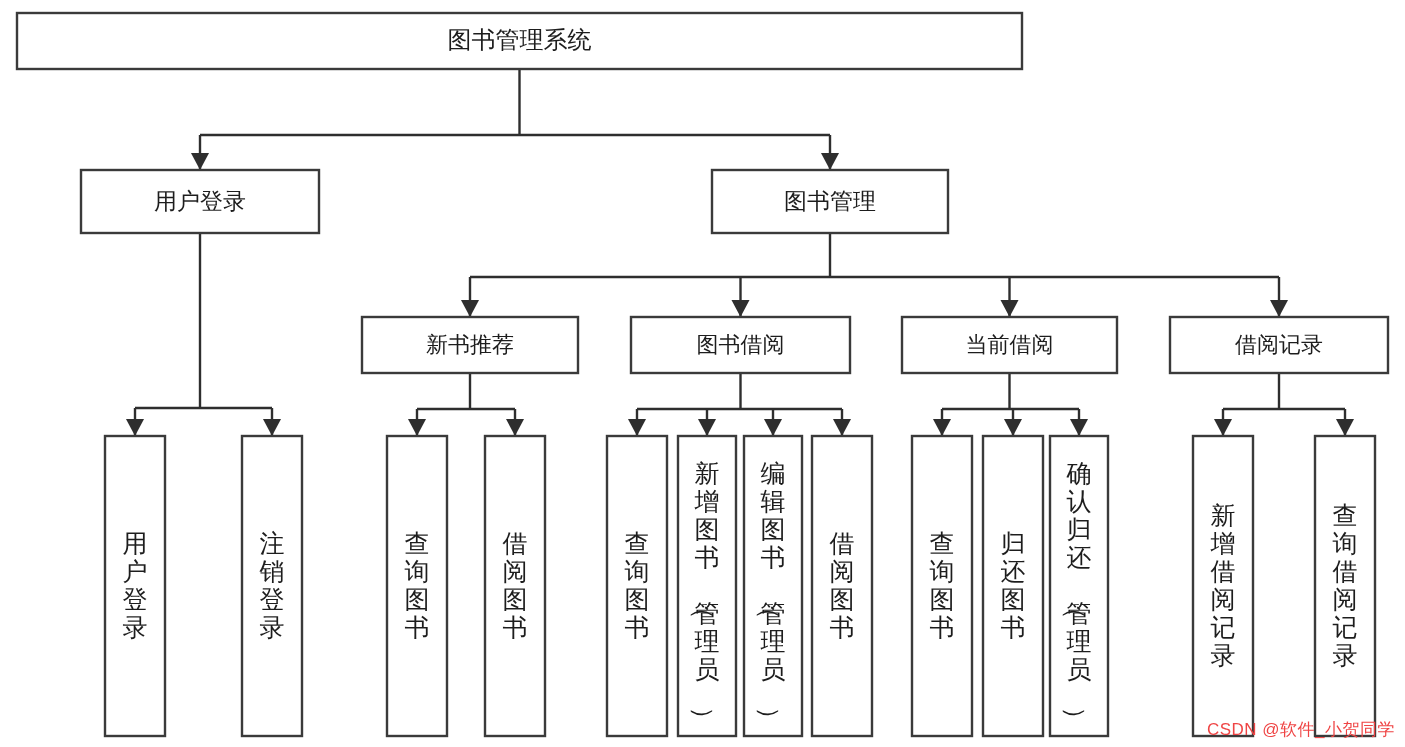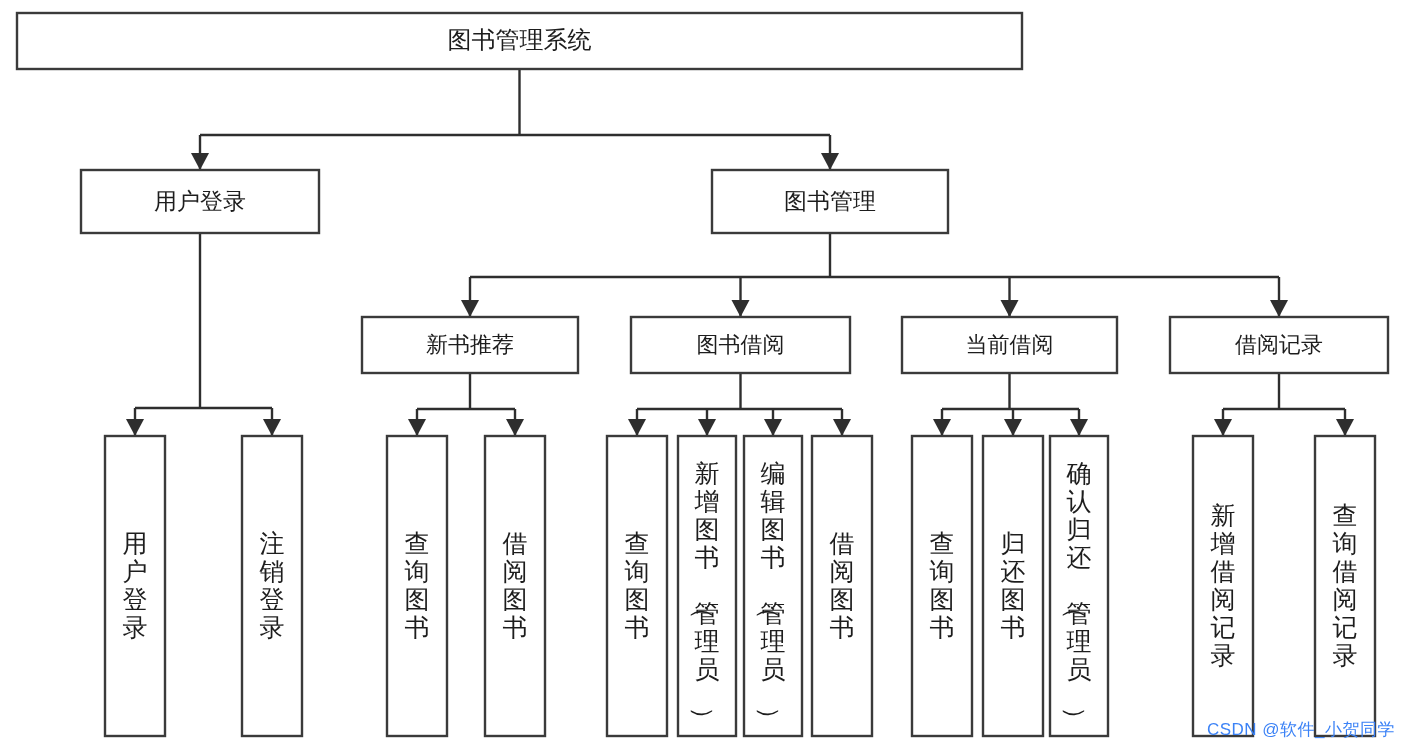--- a/index.html
+++ b/index.html
@@ -51,21 +51,21 @@
   .arrow-head {
     fill: #2e2e2e;
     stroke: none;
   }
   .watermark {
     position: absolute;
     right: 10px;
     bottom: 6px;
     font-family: "Liberation Sans", "DejaVu Sans", sans-serif;
     font-size: 17px;
-    color: #3b82f6;
+    color: #ef4444;
     letter-spacing: 0.5px;
     white-space: nowrap;
     user-select: none;
   }
 </style>
 </head>
 <body>
 
 <div id="diagram-root">
 

